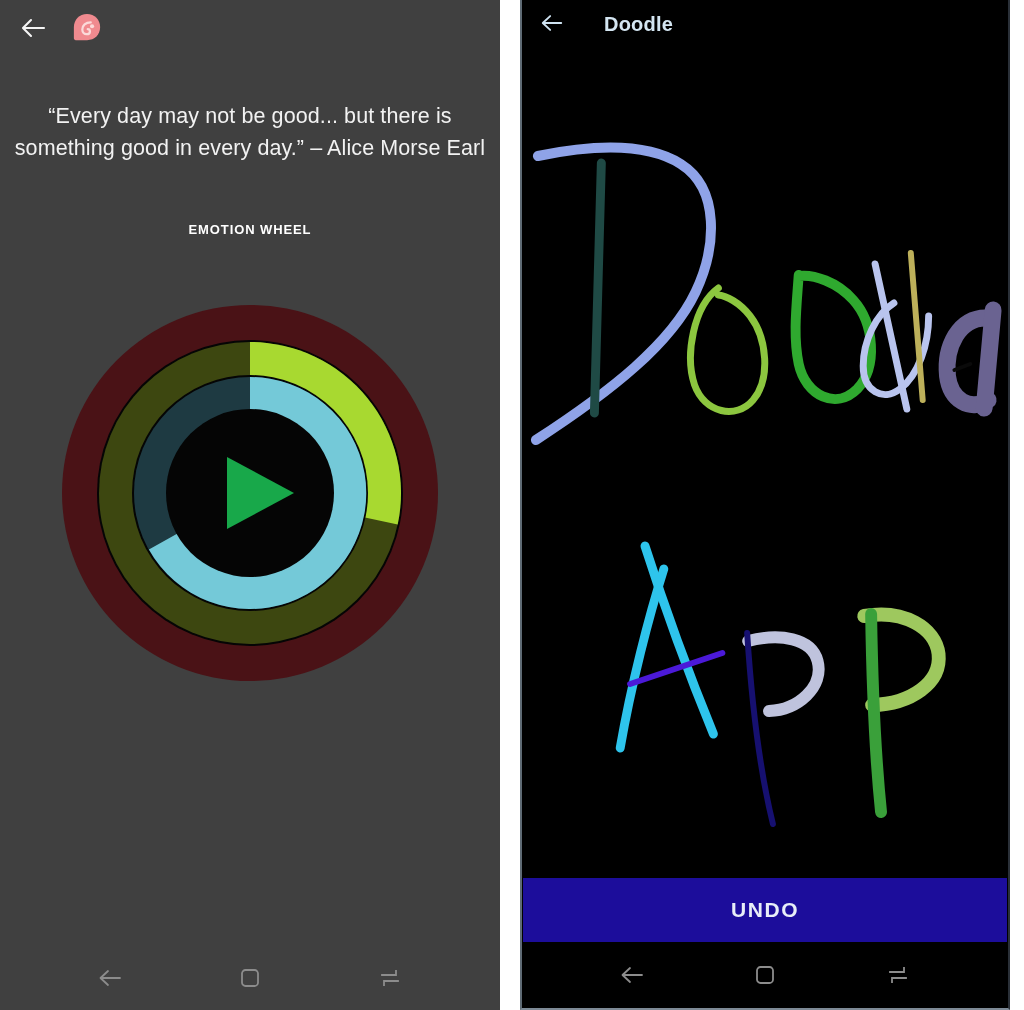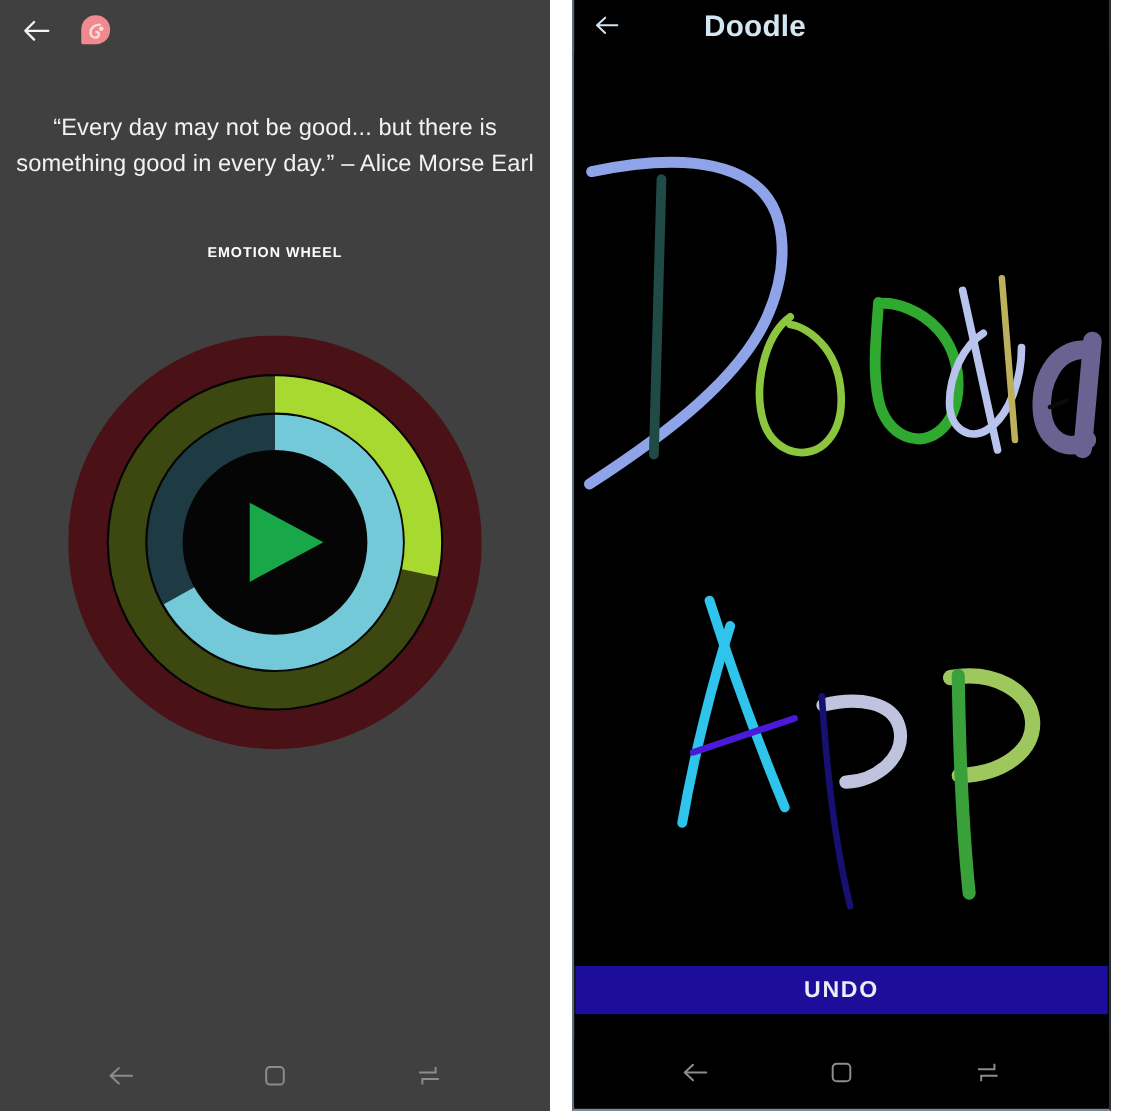--- a/index.html
+++ b/index.html
@@ -110,37 +110,36 @@
   }
   .topbar-right {
     position: absolute; top: 0; left: 0; right: 0;
     height: 48px;
     display: flex; align-items: center;
     padding-left: 18px;
     gap: 38px;
   }
   .doodle-title {
     color: #d4e6f2;
-    font-size: 27px;
+    font-size: 20px;
     font-weight: bold;
     letter-spacing: 0.2px;
-    margin-left: 36px;
   }
   .canvas-area {
     position: absolute;
     top: 48px; left: 0; right: 0;
     height: 830px;
     background: #000000;
   }
   .canvas-area svg { display: block; width: 100%; height: 100%; }
   .undo-button {
     position: absolute;
     left: 1px; right: 1px;
     top: 878px;
-    height: 44px;
+    height: 64px;
     background: #1c0d9b;
     color: #e8eef8;
     display: flex; align-items: center; justify-content: center;
     font-size: 21px; font-weight: bold;
     letter-spacing: 1.6px;
     cursor: pointer;
     border: none;
     font-family: "Liberation Sans", sans-serif;
   }
   .navbar-right {

